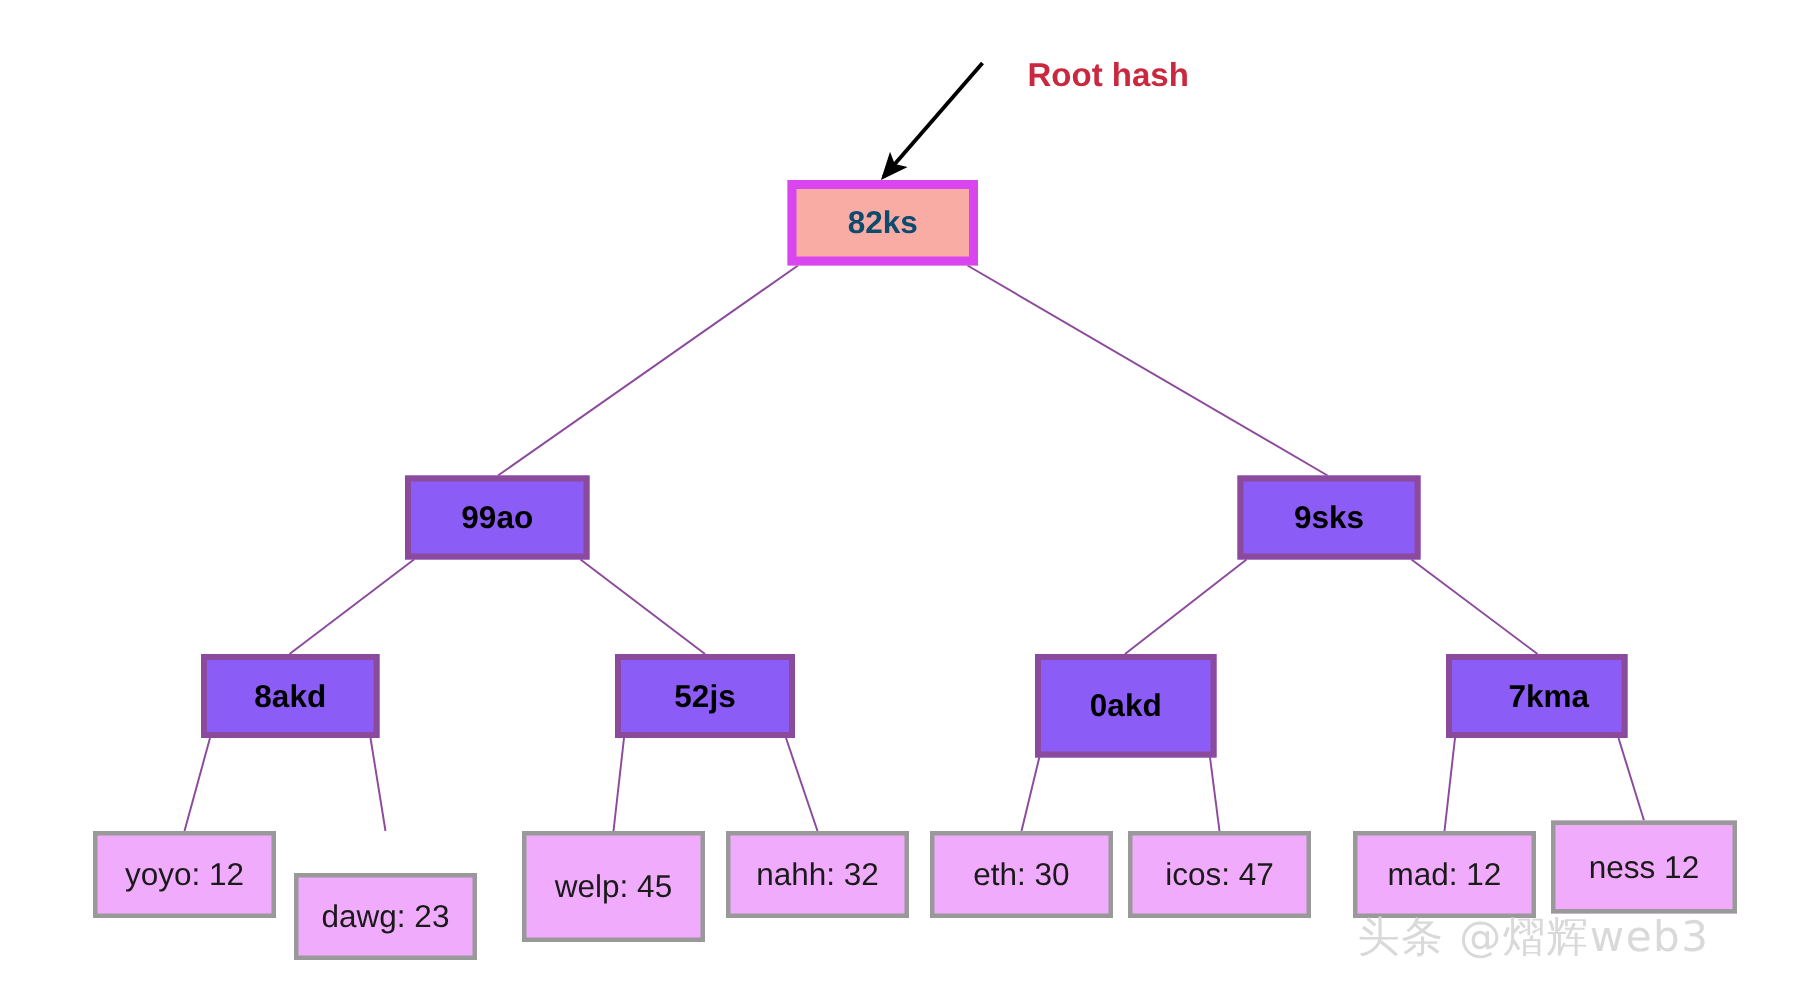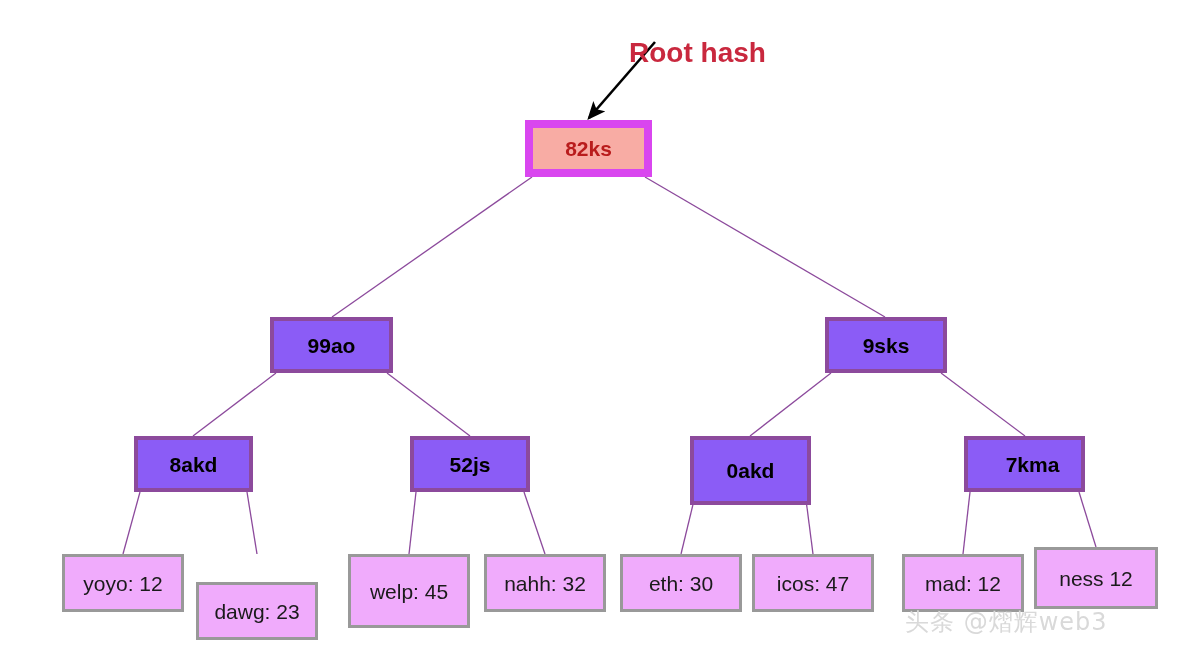--- a/index.html
+++ b/index.html
@@ -31,22 +31,22 @@
     box-sizing: border-box;
     display: flex;
     align-items: center;
     justify-content: center;
     text-align: center;
     line-height: 1;
     white-space: nowrap;
   }
   .node-root {
     background: #f8aca4;
-    border: 8px solid #d946ef;
-    color: #b91c1c;
+    border: 6px solid #d946ef;
+    color: #0c4a6e;
     font-weight: bold;
     font-size: 21px;
   }
   .node-branch {
     background: #8b5cf6;
     border: 4px solid #8c4a9c;
     color: #000000;
     font-weight: bold;
     font-size: 21px;
   }
@@ -54,30 +54,30 @@
     background: #f0abfc;
     border: 3px solid #999999;
     color: #1a1a1a;
     font-weight: normal;
     font-size: 21px;
   }
   #root-hash-label {
     position: absolute;
     color: #c9283e;
     font-weight: bold;
-    font-size: 28px;
+    font-size: 22px;
     white-space: nowrap;
-    left: 629px;
+    left: 685px;
     top: 37px;
   }
   #watermark {
     position: absolute;
     left: 905px;
     top: 606px;
-    font-size: 24px;
+    font-size: 28px;
     color: #d9d9d9;
     white-space: nowrap;
     font-family: "DejaVu Sans", sans-serif;
     letter-spacing: 1px;
   }
 </style>
 </head>
 <body>
 
 <div id="diagram-canvas">

